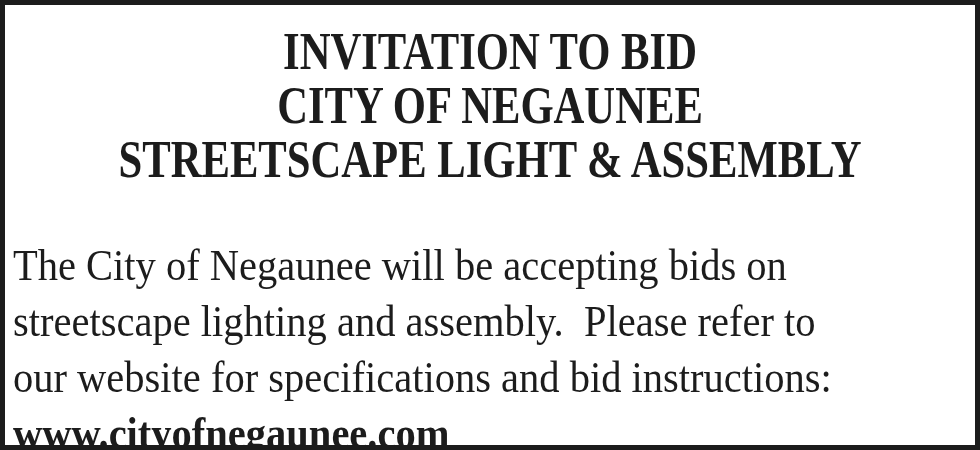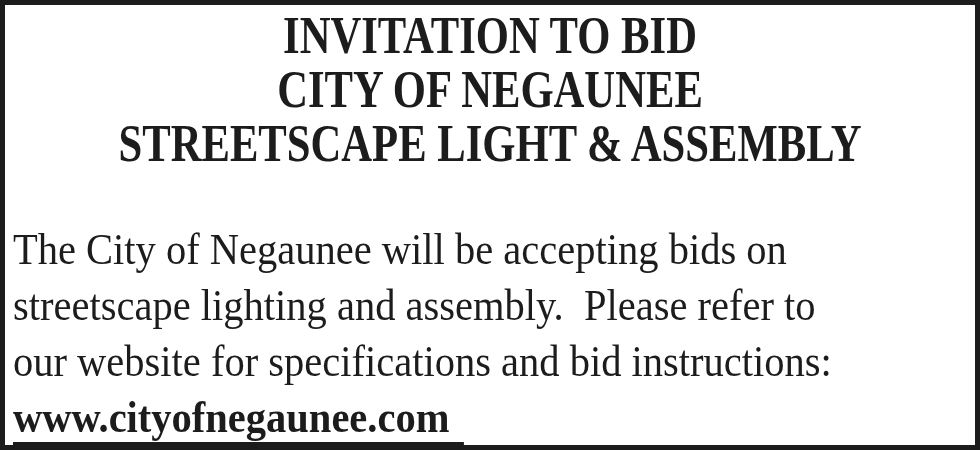--- a/index.html
+++ b/index.html
@@ -11,21 +11,21 @@
     width: 980px;
     height: 450px;
     overflow: hidden;
   }
   .notice {
     box-sizing: border-box;
     width: 980px;
     height: 450px;
     background: #ffffff;
     border: 5px solid #1c1c1c;
-    padding: 4px 8px 0 8px;
+    padding: 20px 8px 0 8px;
     font-family: "Liberation Serif", "DejaVu Serif", serif;
     color: #1c1c1c;
     overflow: hidden;
   }
   .heading .h-line {
     font-size: 52px;
     font-weight: bold;
     line-height: 54px;
     text-align: center;
     white-space: pre;

